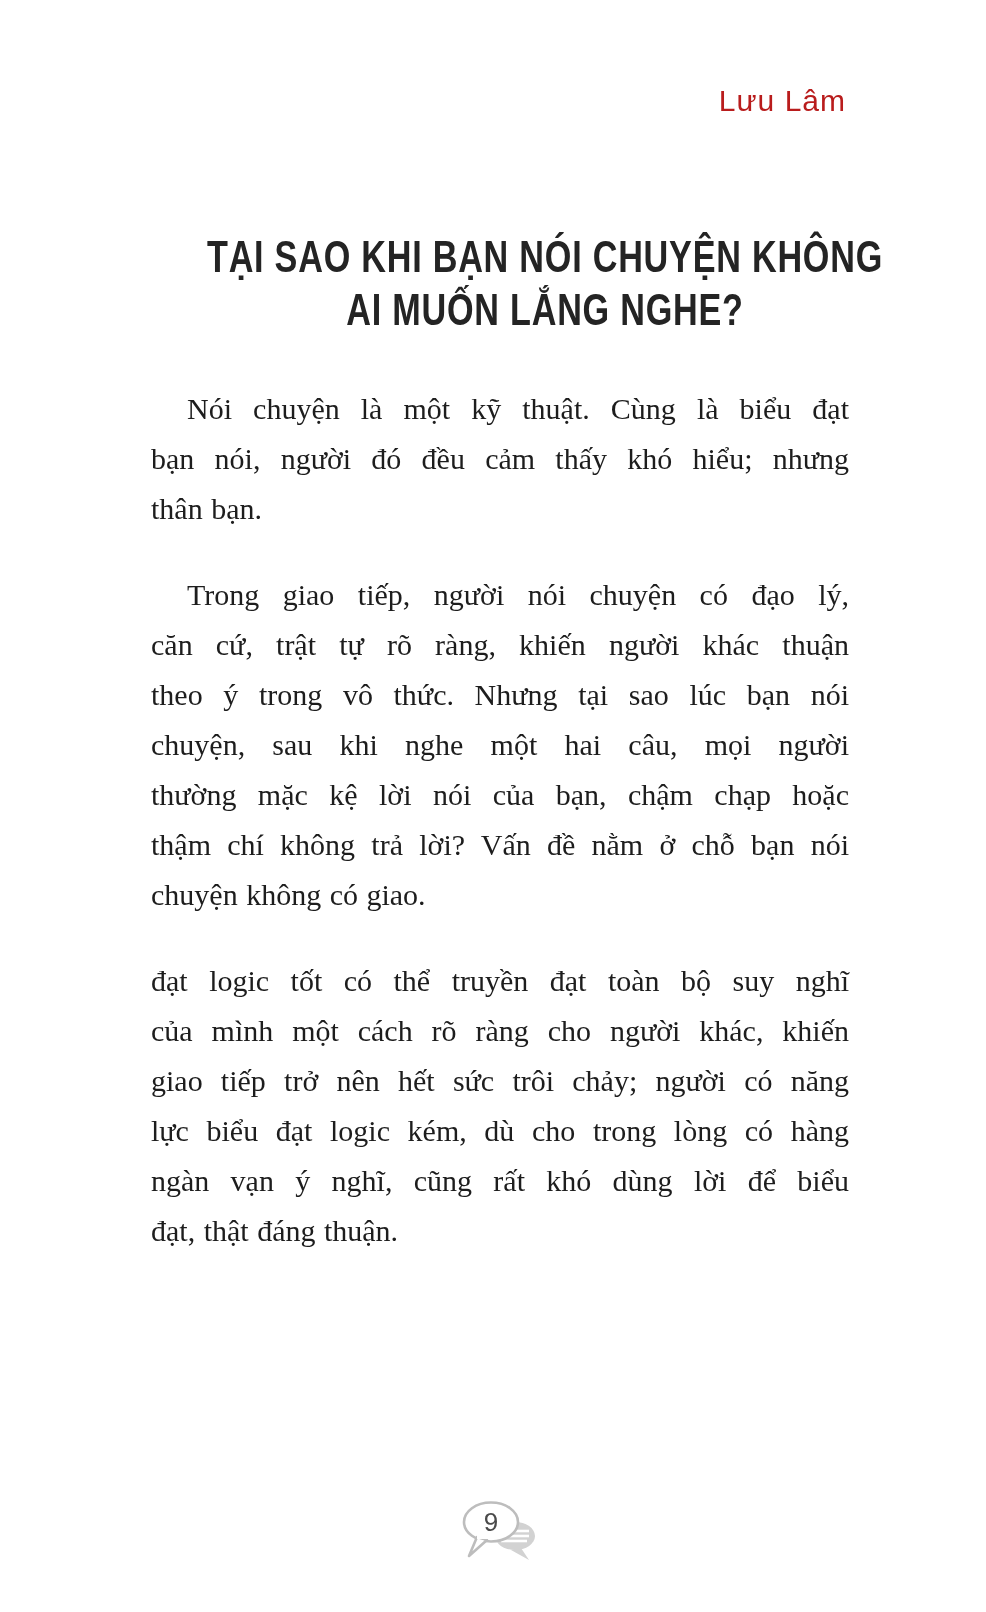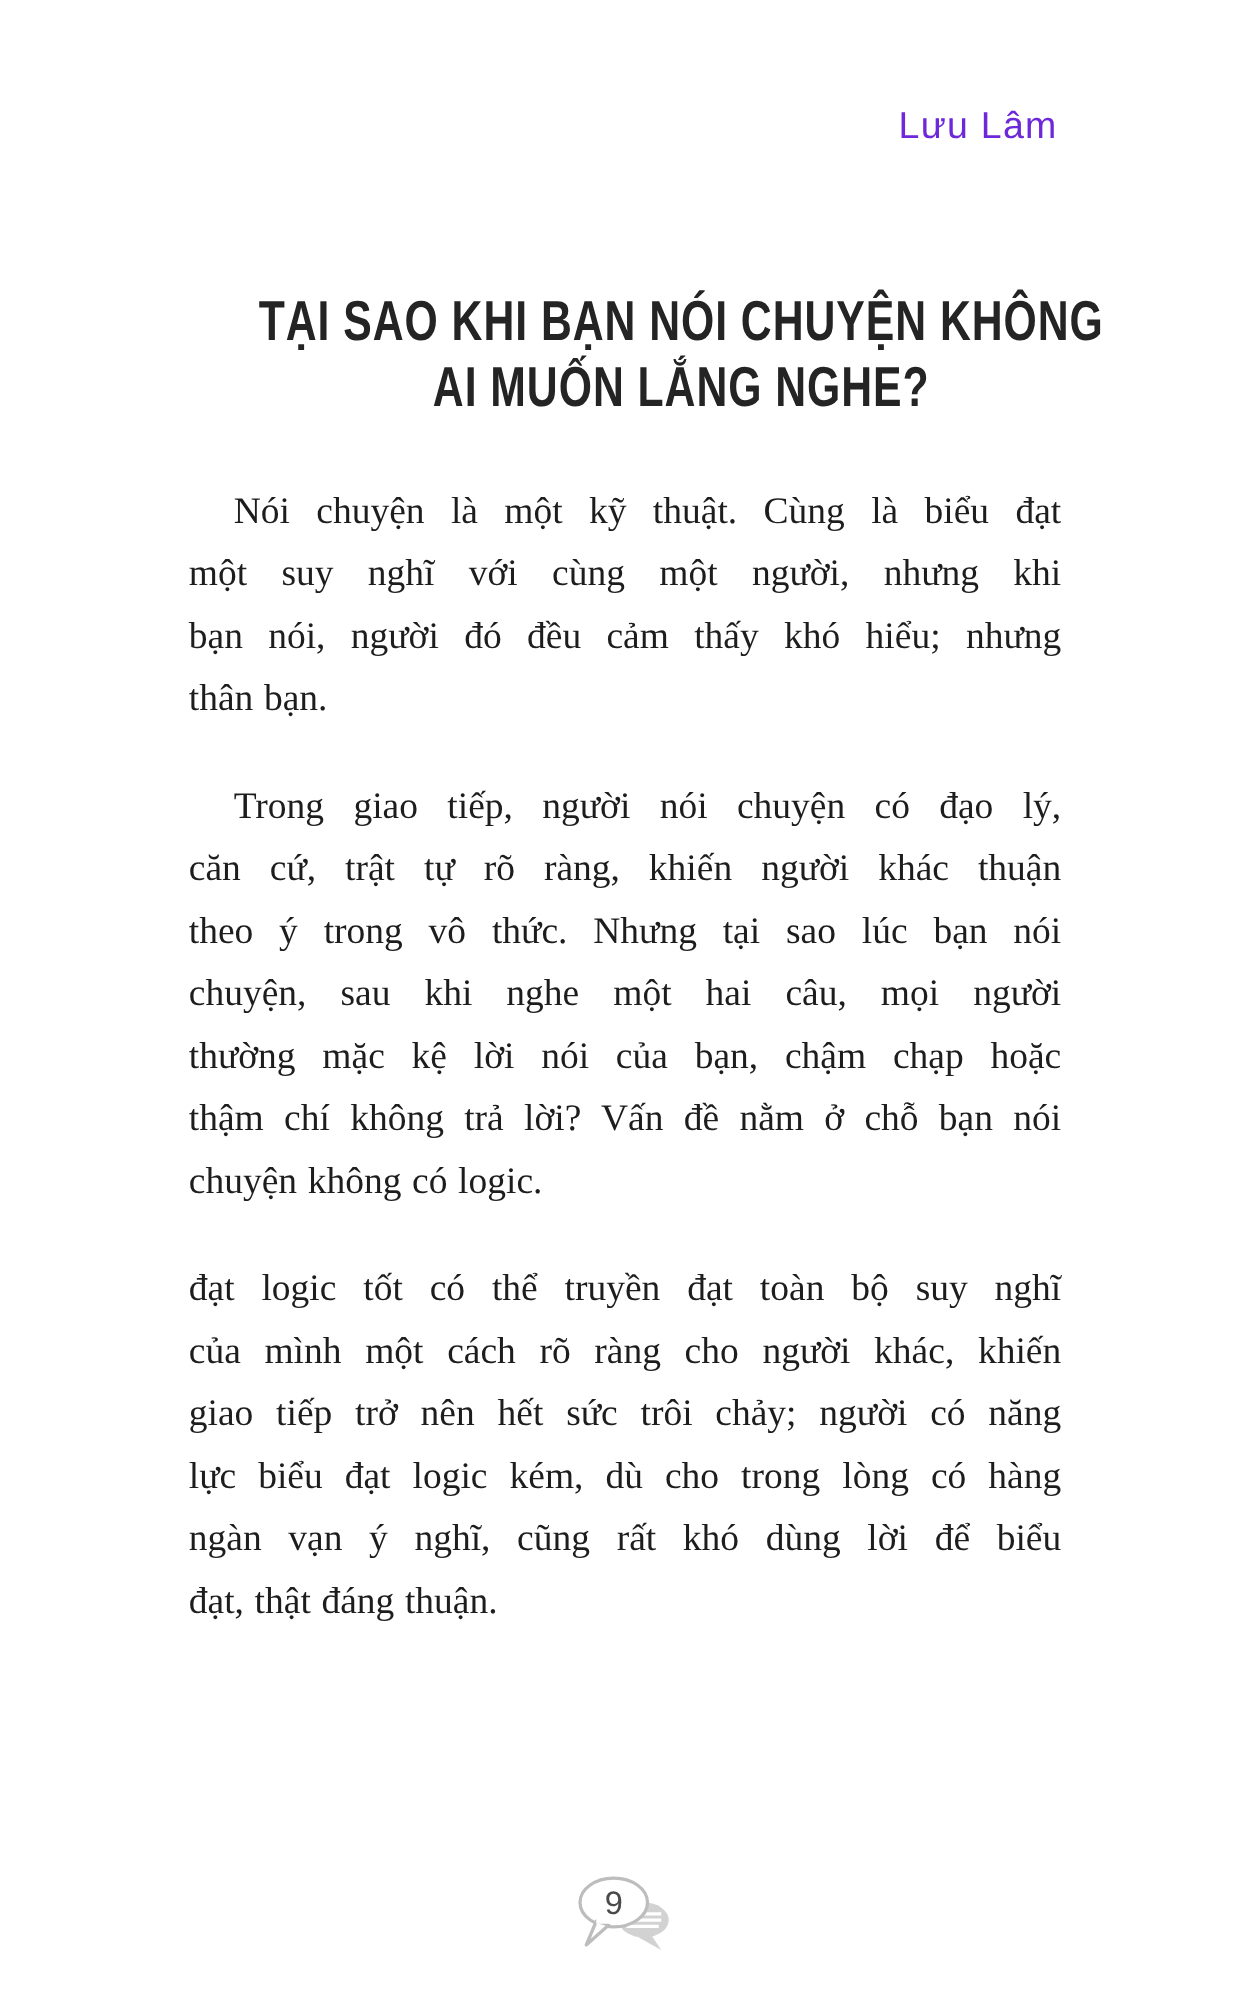--- a/index.html
+++ b/index.html
@@ -11,21 +11,21 @@
     overflow: hidden;
     font-family: "Liberation Serif", "DejaVu Serif", serif;
   }
   .running-head {
     position: absolute;
     top: 84px;
     right: 140px;
     font-family: "Liberation Sans", "DejaVu Sans", sans-serif;
     font-size: 30px;
     letter-spacing: 1px;
-    color: #6d28d9;
+    color: #b91c1c;
     margin-left: 20px;
   }
   .chapter-title {
     position: absolute;
     top: 230px;
     left: 16px;
     width: 986px;
     text-align: center;
     color: #242424;
     padding-left: 36px;
@@ -82,32 +82,31 @@
   <div class="running-head">Lưu Lâm</div>
 
   <div class="chapter-title">
     <div class="title-line">TẠI SAO KHI BẠN NÓI CHUYỆN KHÔNG</div>
     <div class="title-line">AI MUỐN LẮNG NGHE?</div>
   </div>
 
   <div class="body-text">
     <div class="para">
         <div class="line first">Nói chuyện là một kỹ thuật. Cùng là biểu đạt</div>
-        <div class="line">một suy nghĩ với cùng một người, nhưng khi</div>
         <div class="line">bạn nói, người đó đều cảm thấy khó hiểu; nhưng</div>
         <div class="line last">thân bạn.</div>
       </div>
     <div class="para">
         <div class="line first">Trong giao tiếp, người nói chuyện có đạo lý,</div>
         <div class="line">căn cứ, trật tự rõ ràng, khiến người khác thuận</div>
         <div class="line">theo ý trong vô thức. Nhưng tại sao lúc bạn nói</div>
         <div class="line">chuyện, sau khi nghe một hai câu, mọi người</div>
         <div class="line">thường mặc kệ lời nói của bạn, chậm chạp hoặc</div>
         <div class="line">thậm chí không trả lời? Vấn đề nằm ở chỗ bạn nói</div>
-        <div class="line last">chuyện không có logic.</div>
+        <div class="line last">chuyện không có giao.</div>
       </div>
     <div class="para">
         <div class="line">đạt logic tốt có thể truyền đạt toàn bộ suy nghĩ</div>
         <div class="line">của mình một cách rõ ràng cho người khác, khiến</div>
         <div class="line">giao tiếp trở nên hết sức trôi chảy; người có năng</div>
         <div class="line">lực biểu đạt logic kém, dù cho trong lòng có hàng</div>
         <div class="line">ngàn vạn ý nghĩ, cũng rất khó dùng lời để biểu</div>
         <div class="line last">đạt, thật đáng thuận.</div>
       </div>
   </div>

